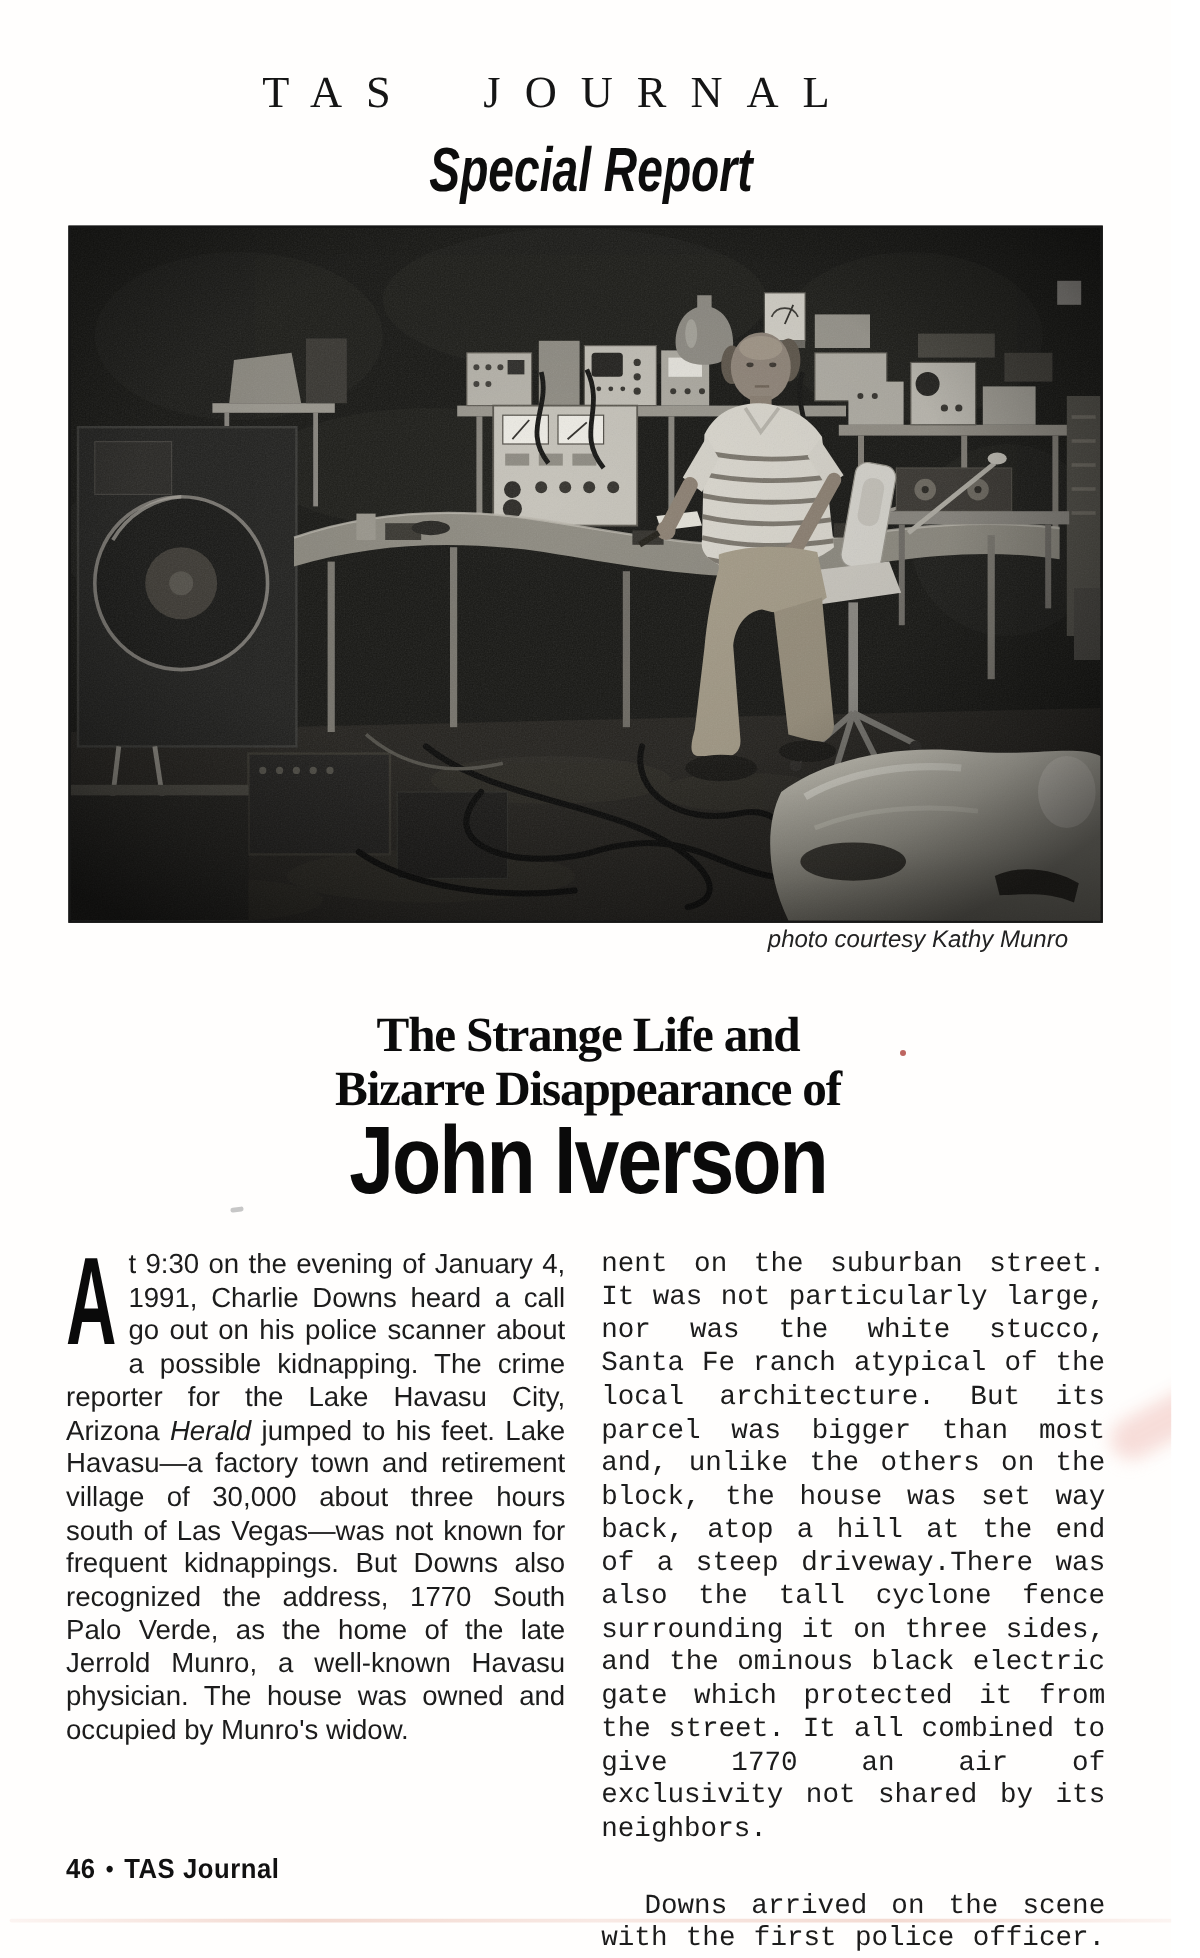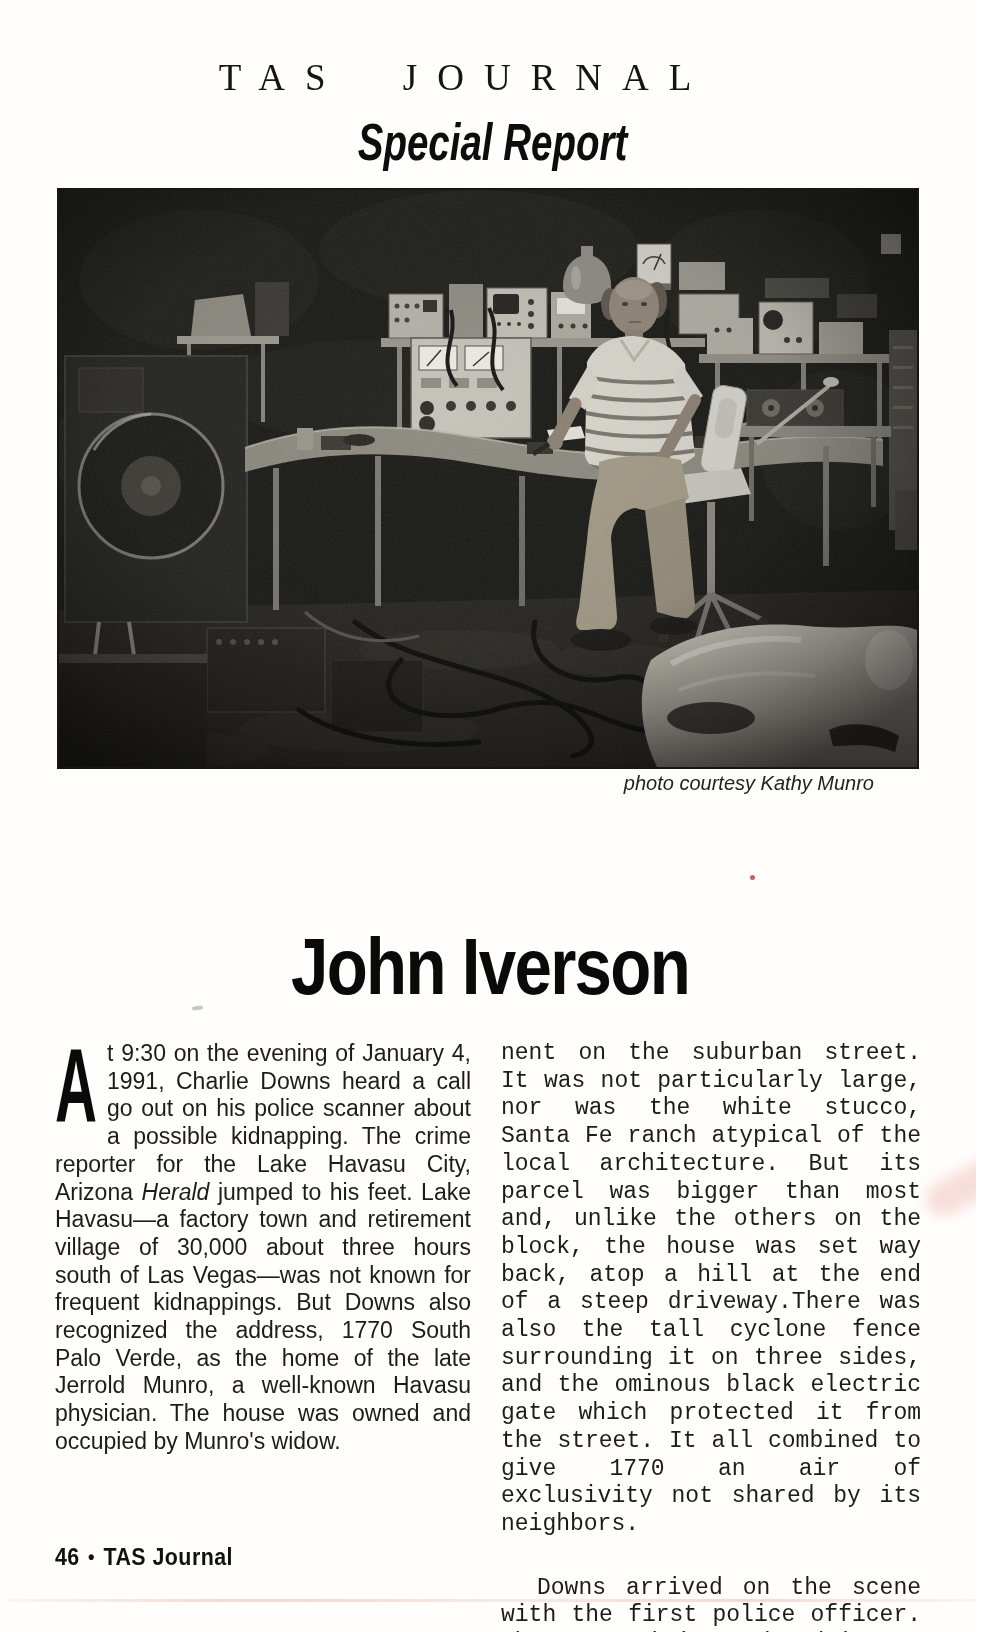--- a/index.html
+++ b/index.html
@@ -11,21 +11,21 @@
             font-family:"Liberation Serif",serif;font-size:37px;font-weight:400;
             letter-spacing:20px;word-spacing:28px;color:#151515;}
   .section-label{position:absolute;top:112px;left:0;width:985px;text-align:center;
             font-family:"Liberation Sans",sans-serif;font-weight:700;font-style:italic;
             font-size:52px;color:#0d0d0d;transform:scaleX(0.74);transform-origin:50% 50%;}
 
   
   .photo-figure{position:absolute;top:188px;left:57px;width:862px;height:581px;margin:0;
             border:2px solid #161616;box-sizing:border-box;background:#181815;}
   .photo-figure svg{display:block;}
-  .photo-credit{position:absolute;top:772px;left:41px;width:833px;text-align:right;
+  .photo-credit{position:absolute;top:772px;left:57px;width:833px;text-align:right;
             font-style:italic;font-size:20px;color:#222;}
 
   
   .headline-serif{position:absolute;top:840px;left:0;width:980px;margin:0;text-align:center;
             font-family:"Liberation Serif",serif;font-weight:700;font-size:41px;
             letter-spacing:-1px;color:#0b0b0b;}
   .headline-serif span{display:block;line-height:45px;}
   .headline-name{position:absolute;top:934px;left:0;width:980px;text-align:center;
             font-family:"Liberation Sans",sans-serif;font-weight:700;font-size:80px;
             letter-spacing:-2px;line-height:66px;color:#0a0a0a;
@@ -329,20 +329,24 @@
 
       <rect x="822" y="44" width="20" height="20" fill="#9a9791" opacity="0.9"></rect>
 
       <rect x="0" y="0" width="858" height="577" filter="url(#grain)" opacity="0.13"></rect>
       <rect x="0" y="0" width="858" height="577" fill="url(#vig)"></rect>
     </svg>
   </figure>
 
   <div class="photo-credit">photo courtesy Kathy Munro</div>
 
+  <h1 class="headline-serif">
+    <span>The Strange Life and</span>
+    <span>Bizarre Disappearance of</span>
+  </h1>
   <div class="headline-name">John Iverson</div>
 
   <div class="body-columns">
     <div class="col col1">
       <p class="para first">
         <span class="dropcap">A</span><span>t 9:30 on the evening of January 4, 1991, Charlie Downs heard a call go out on his police scanner about a possible kidnapping. The crime reporter for the Lake Havasu City, Arizona </span><em>Herald</em><span> jumped to his feet. Lake Havasu—a factory town and retirement village of 30,000 about three hours south of Las Vegas—was not known for frequent kidnappings. But Downs also recognized the address, 1770 South Palo Verde, as the home of the late Jerrold Munro, a well-known Havasu physician. The house was owned and occupied by Munro's widow.</span>
       </p>
     </div>
     <div class="col col2">
       <p class="para">nent on the suburban street. It was not particularly large, nor was the white stucco, Santa Fe ranch atypical of the local architecture. But its parcel was bigger than most and, unlike the others on the block, the house was set way back, atop a hill at the end of a steep driveway.There was also the tall cyclone fence surrounding it on three sides, and the ominous black electric gate which protected it from the street. It all combined to give 1770 an air of exclusivity not shared by its neighbors.</p>

